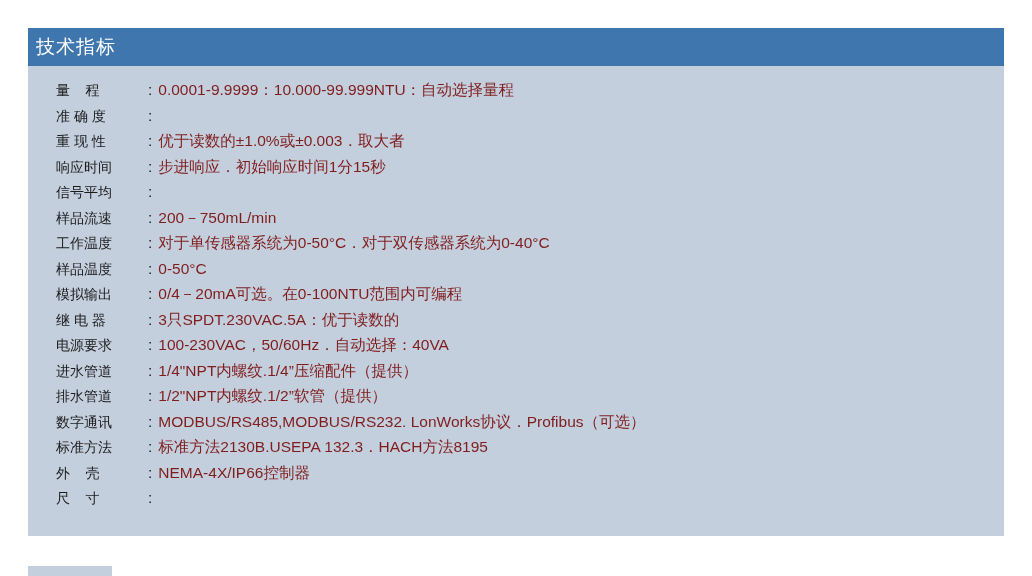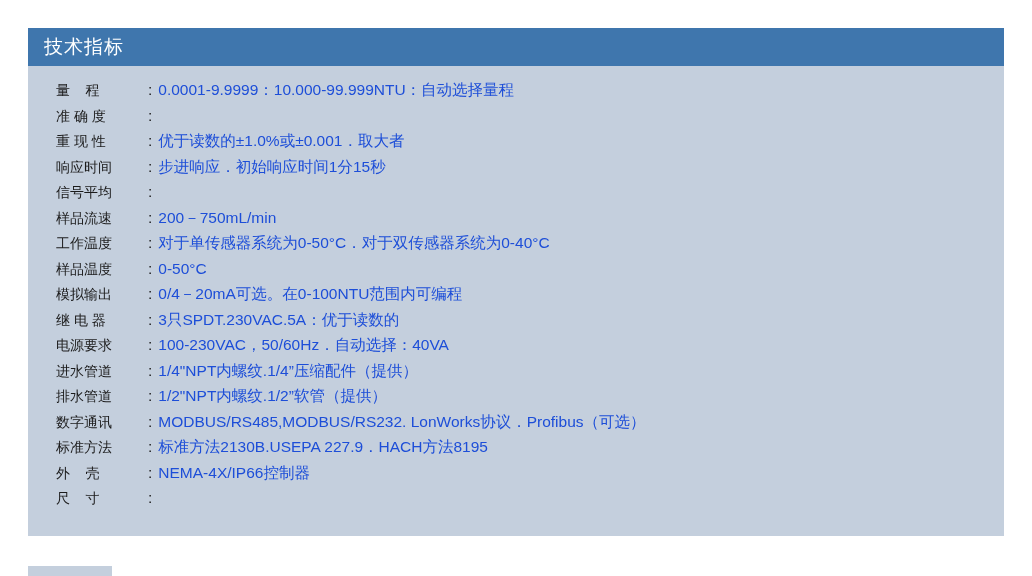--- a/index.html
+++ b/index.html
@@ -17,21 +17,21 @@
     position: absolute;
     left: 28px;
     top: 28px;
     width: 976px;
   }
   #spec-header {
     background: #3f76ad;
     height: 38px;
     display: flex;
     align-items: center;
-    padding-left: 16px;
+    padding-left: 8px;
     box-sizing: border-box;
   }
   #spec-header .title {
     color: #ffffff;
     font-size: 19px;
     letter-spacing: 1px;
     font-weight: normal;
   }
   #spec-body {
     background: #c4cfdd;
@@ -51,21 +51,21 @@
     flex: 0 0 92px;
     white-space: pre;
   }
   .spec-colon {
     color: #1b1b1b;
     font-size: 15.5px;
     flex: 0 0 auto;
     margin-right: 6px;
   }
   .spec-value {
-    color: #1d4ed8;
+    color: #7f1d1d;
     font-size: 15.5px;
     flex: 1 1 auto;
   }
   #bottom-strip {
     position: absolute;
     left: 28px;
     top: 566px;
     width: 84px;
     height: 10px;
     background: #c4cfdd;
@@ -87,21 +87,21 @@
     </div>
 
     <div class="spec-row">
       <span class="spec-label">准 确 度</span>
       <span class="spec-colon">:</span>
     </div>
 
     <div class="spec-row">
       <span class="spec-label">重 现 性</span>
       <span class="spec-colon">:</span>
-      <span class="spec-value">优于读数的±1.0%或±0.001．取大者</span>
+      <span class="spec-value">优于读数的±1.0%或±0.003．取大者</span>
     </div>
 
     <div class="spec-row">
       <span class="spec-label">响应时间</span>
       <span class="spec-colon">:</span>
       <span class="spec-value">步进响应．初始响应时间1分15秒</span>
     </div>
 
     <div class="spec-row">
       <span class="spec-label">信号平均</span>
@@ -158,21 +158,21 @@
 
     <div class="spec-row">
       <span class="spec-label">数字通讯</span>
       <span class="spec-colon">:</span>
       <span class="spec-value">MODBUS/RS485,MODBUS/RS232. LonWorks协议．Profibus（可选）</span>
     </div>
 
     <div class="spec-row">
       <span class="spec-label">标准方法</span>
       <span class="spec-colon">:</span>
-      <span class="spec-value">标准方法2130B.USEPA 227.9．HACH方法8195</span>
+      <span class="spec-value">标准方法2130B.USEPA 132.3．HACH方法8195</span>
     </div>
 
     <div class="spec-row">
       <span class="spec-label">外    壳</span>
       <span class="spec-colon">:</span>
       <span class="spec-value">NEMA-4X/IP66控制器</span>
     </div>
 
     <div class="spec-row" style="margin-bottom:8px;">
       <span class="spec-label">尺    寸</span>

